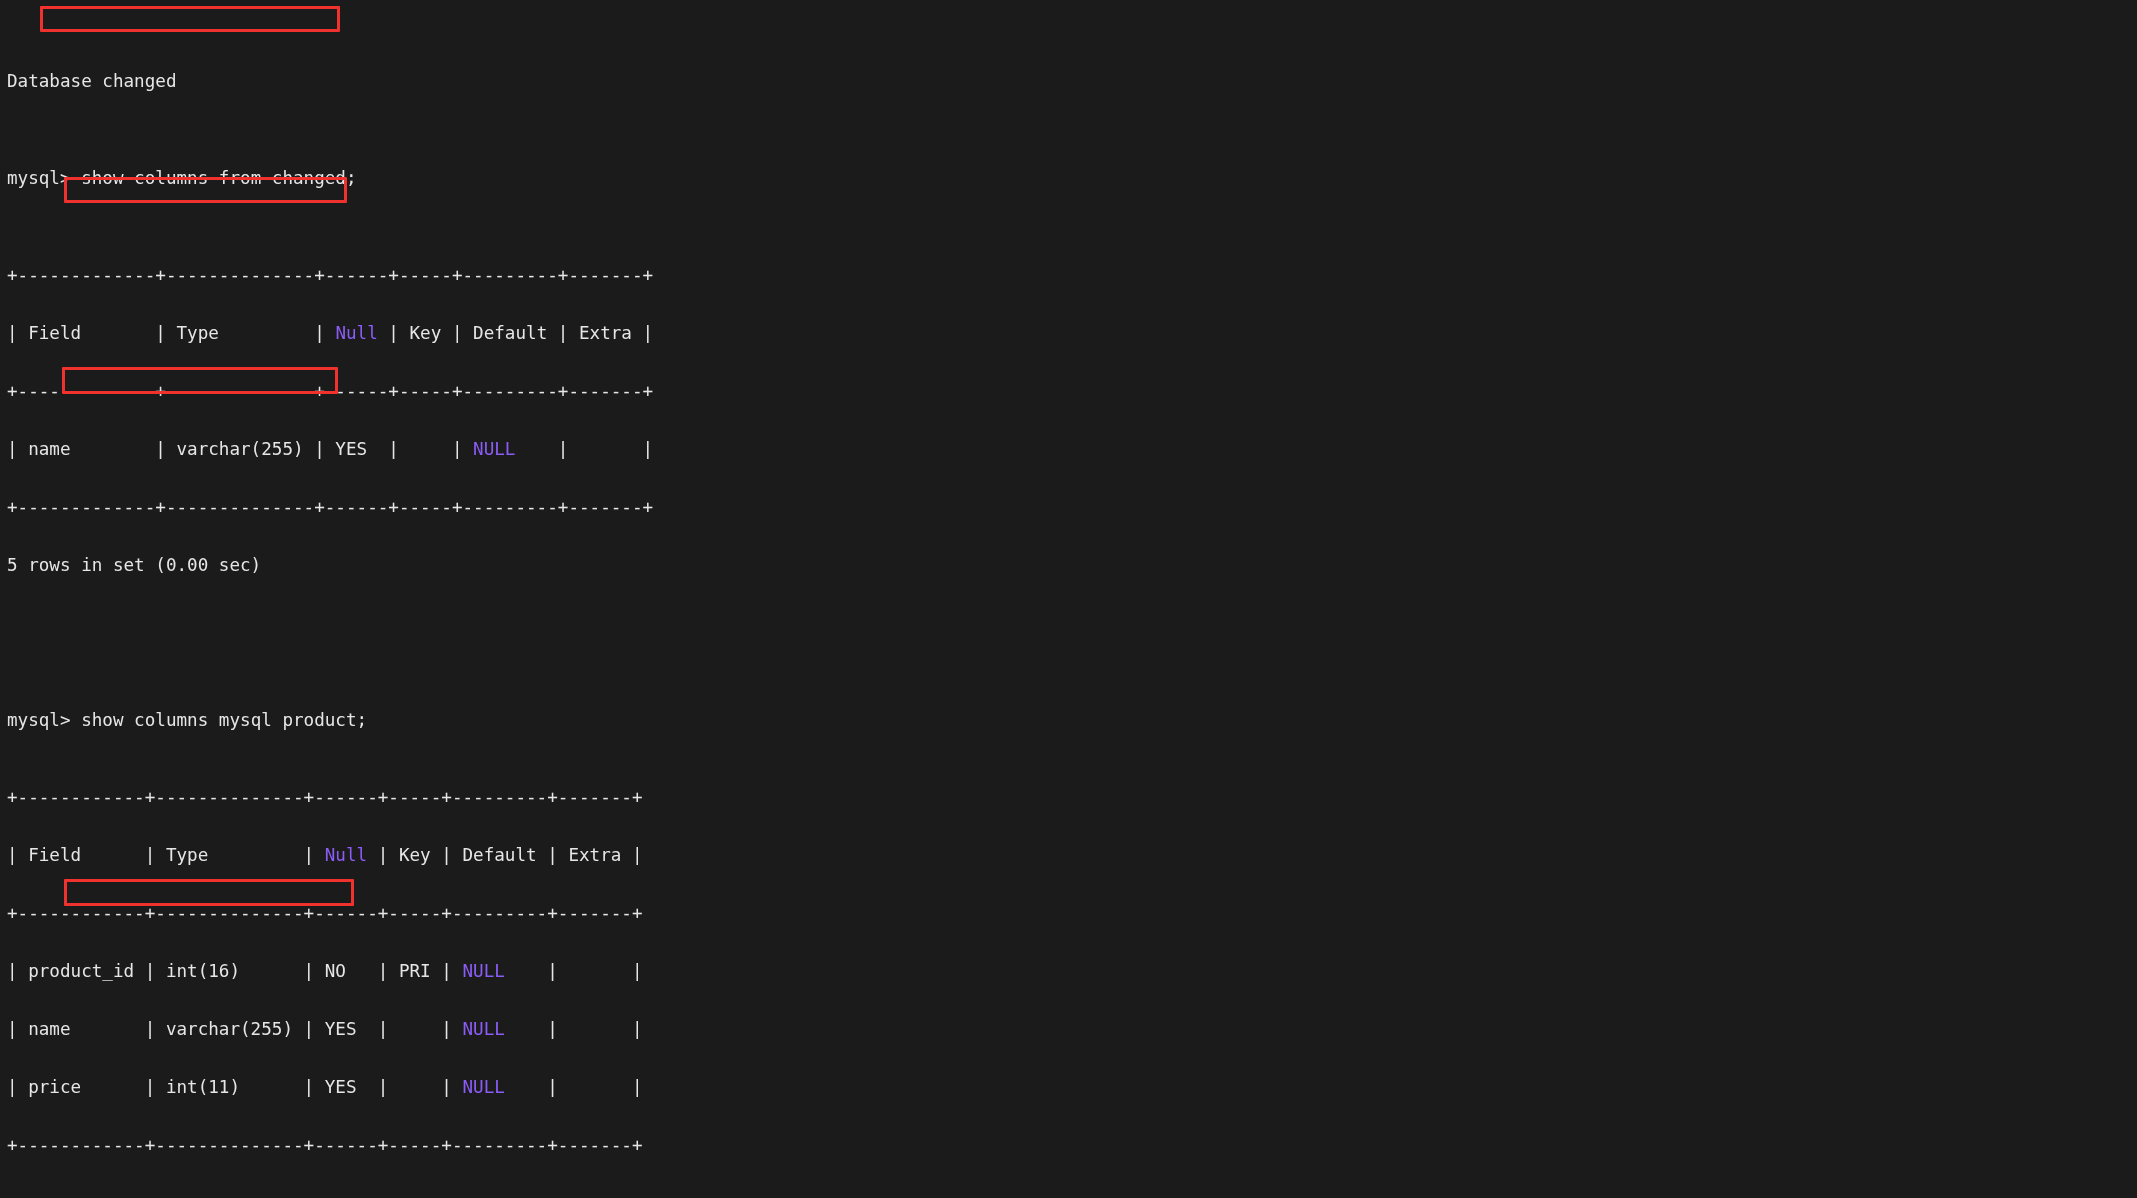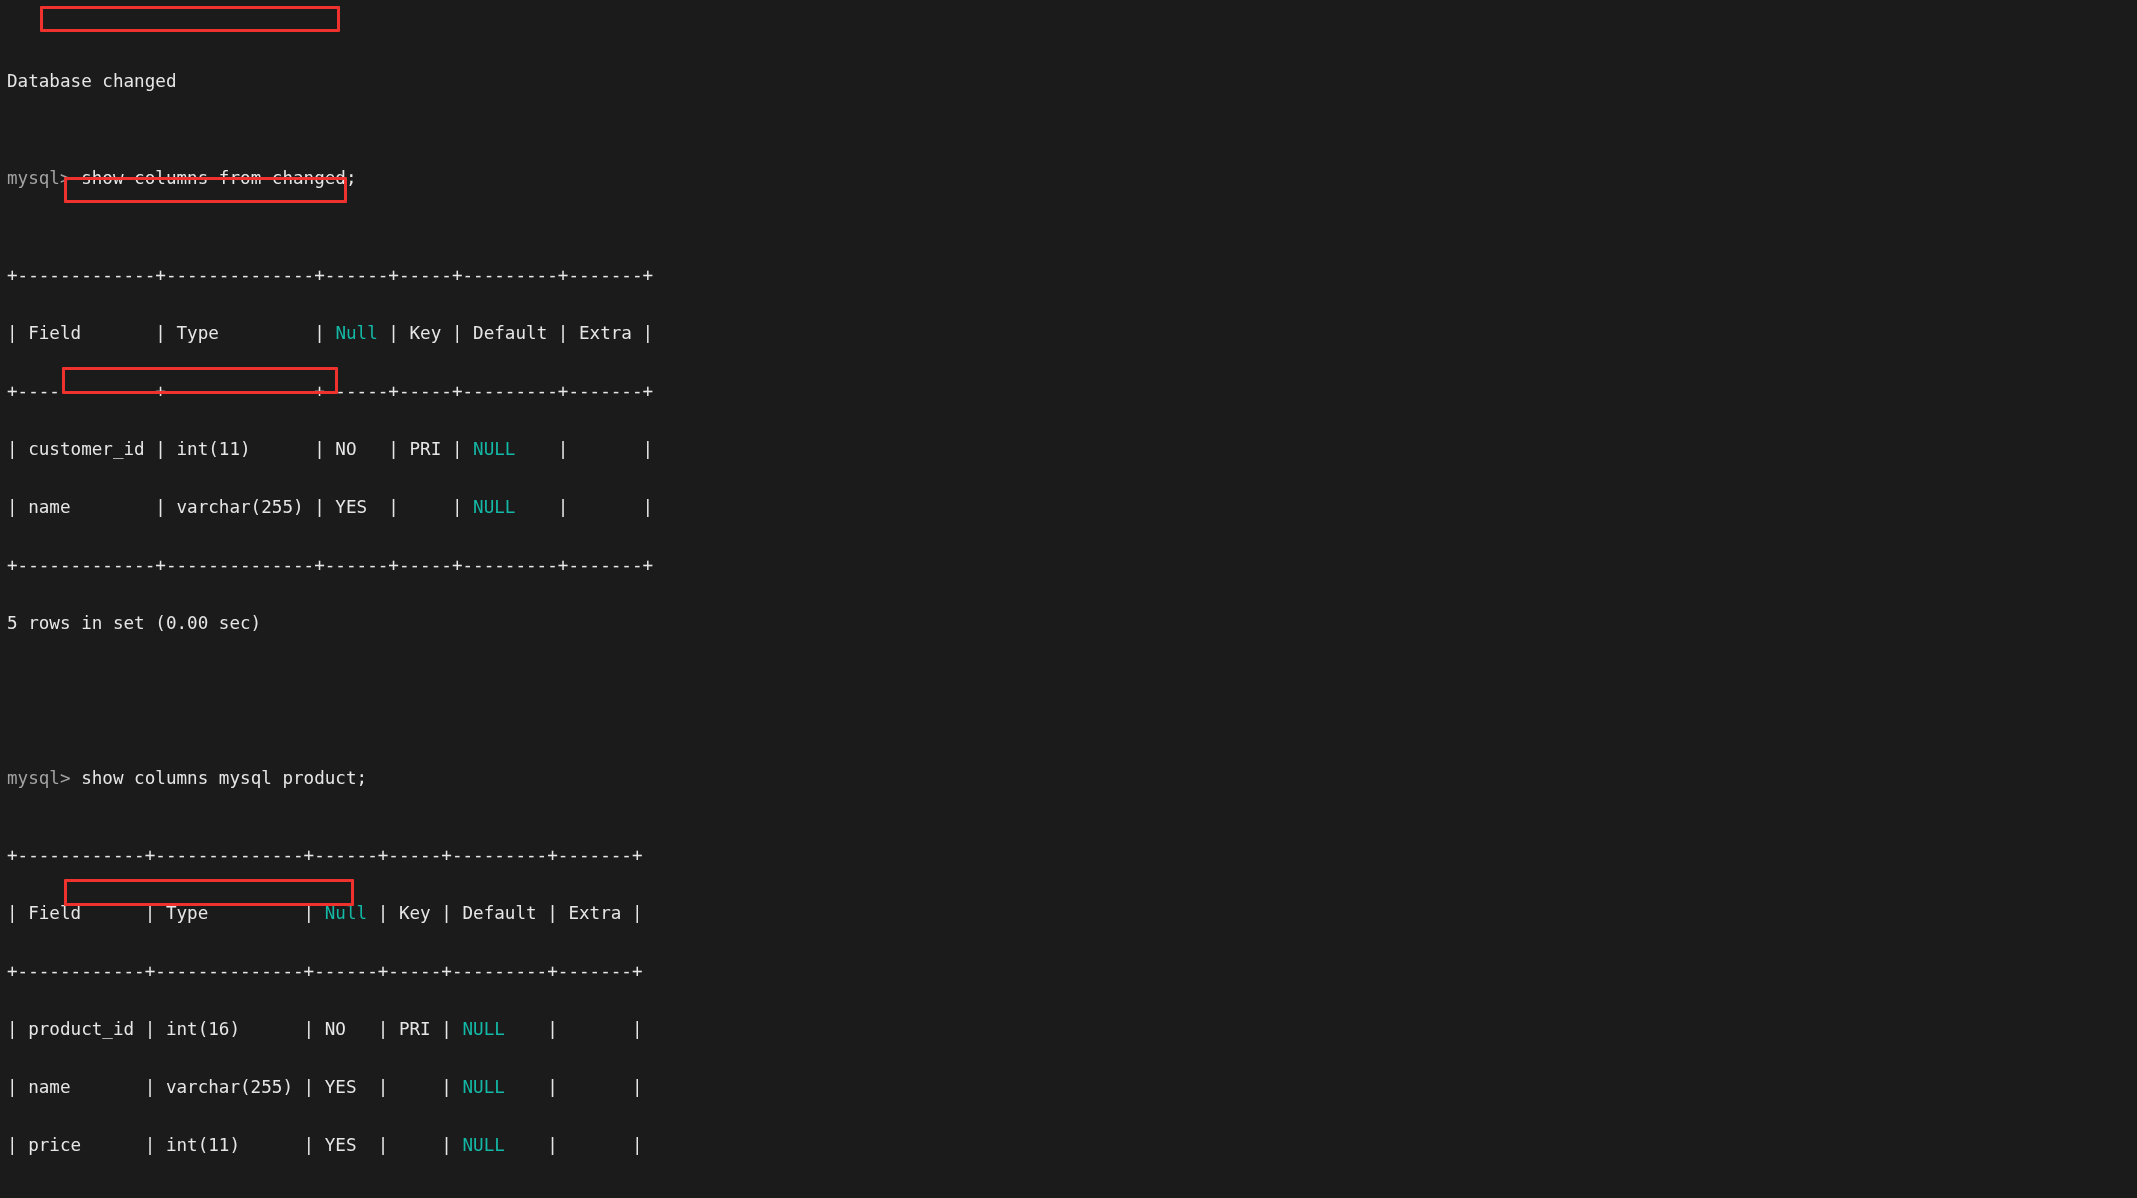--- a/index.html
+++ b/index.html
@@ -34,24 +34,24 @@
     white-space: pre;
     font-size: 17.6px;
     line-height: 19.35px;
   }
   .line {
     white-space: pre;
     height: 19.35px;
     font-variant-ligatures: none;
   }
   .null {
-    color: #14b8a6;
+    color: #8b5cf6;
   }
   .prompt {
-    color: #a3a3a3;
+    color: #e5e5e5;
   }
   
   .hl {
     position: absolute;
     border: 3px solid #f0322f;
     border-radius: 1px;
     box-sizing: border-box;
     pointer-events: none;
     background: transparent;
   }
@@ -65,21 +65,20 @@
     
     <div class="line">Database changed</div>
 
     
     <div class="line"><span class="prompt">mysql&gt; </span><span>show columns from changed;</span></div>
 
     
     <div class="line">+-------------+--------------+------+-----+---------+-------+</div>
     <div class="line"><span>| Field       | Type         | </span><span class="null">Null</span><span> | Key | Default | Extra |</span></div>
     <div class="line">+-------------+--------------+------+-----+---------+-------+</div>
-    <div class="line"><span>| customer_id | int(11)      | NO   | PRI | </span><span class="null">NULL</span><span>    |       |</span></div>
     <div class="line"><span>| name        | varchar(255) | YES  |     | </span><span class="null">NULL</span><span>    |       |</span></div>
     <div class="line">+-------------+--------------+------+-----+---------+-------+</div>
     <div class="line">5 rows in set (0.00 sec)</div>
     <div class="line"></div>
 
     
     <div class="line"><span class="prompt">mysql&gt; </span><span>show columns mysql product;</span></div>
 
     <div class="line">+------------+--------------+------+-----+---------+-------+</div>
     <div class="line"><span>| Field      | Type         | </span><span class="null">Null</span><span> | Key | Default | Extra |</span></div>

